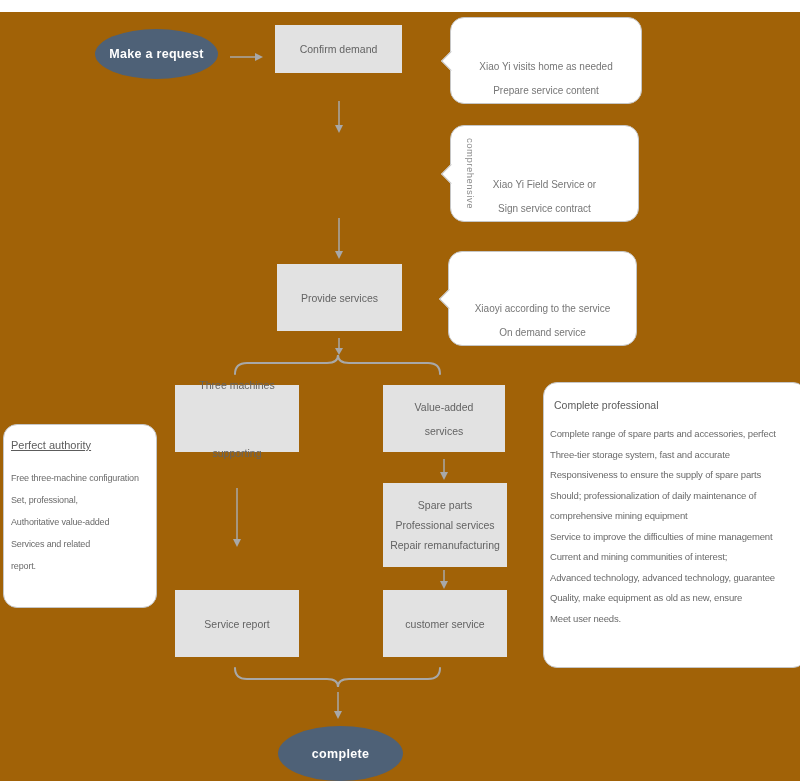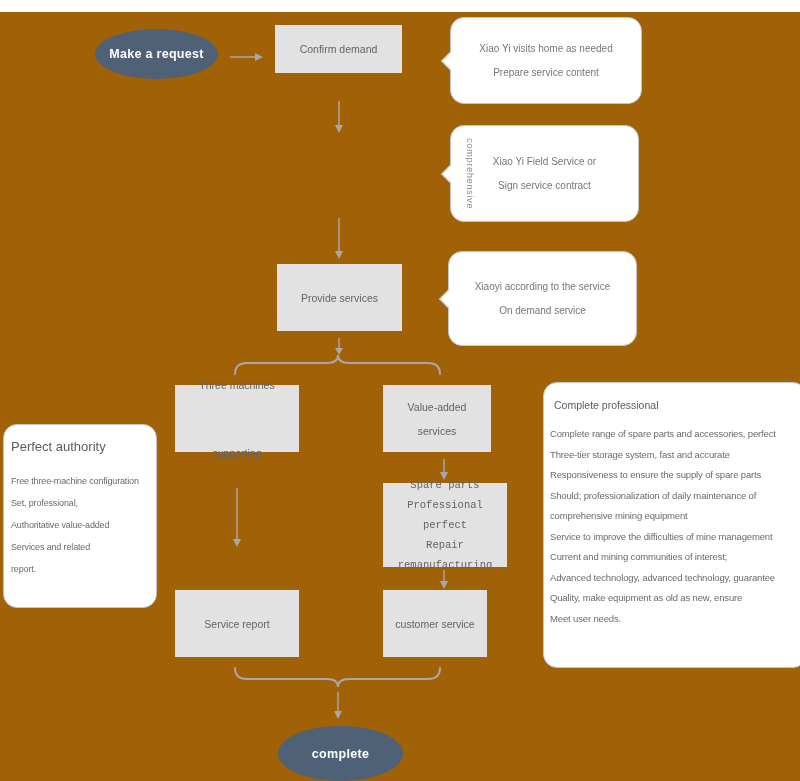--- a/index.html
+++ b/index.html
@@ -18,41 +18,41 @@
     display:flex; flex-direction:column; align-items:center; justify-content:center;
     text-align:center; font-size:10.5px;
   }
   .box .ln { line-height:24px; }
   .box .ln3 { line-height:20px; }
   .callout {
     position:absolute; background:#ffffff; border:1px solid #c6c6c6; border-radius:14px;
   }
   .callout .body {
     position:absolute; inset:0; display:flex; flex-direction:column;
-    align-items:center; justify-content:center;
+    align-items:center; justify-content:flex-end;
     color:#767676; font-size:10px; text-align:center;
   }
   .callout .body .ln { line-height:24px; }
   .tail {
     position:absolute; left:-7px; width:13px; height:13px; background:#ffffff;
     border-left:1px solid #c6c6c6; border-bottom:1px solid #c6c6c6;
     transform:rotate(45deg);
   }
   .vtext {
     position:absolute; left:14px; top:0; bottom:0; margin:auto 0; height:max-content;
     writing-mode:vertical-rl; font-size:9.5px; color:#8a8a8a; letter-spacing:0.5px;
   }
   .panel {
     position:absolute; background:#ffffff; border:1px solid #c6c6c6; border-radius:14px;
     color:#6a6a6a;
   }
   .panel .p-title { font-weight:normal; color:#5c5c5c; }
   .panel .p-line { white-space:nowrap; letter-spacing:-0.15px; }
   .left-panel { padding:14px 4px 0 7px; font-size:9px; }
-  .left-panel .p-title { font-size:13px; margin-bottom:16px; }
+  .left-panel .p-title { font-size:11px; margin-bottom:16px;text-decoration:underline; }
   .left-panel .p-line { line-height:22px; }
   .right-panel { padding:16px 4px 0 6px; font-size:9.5px; }
   .right-panel .p-title { font-size:10.5px; margin-bottom:13px; margin-left:4px; }
   .right-panel .p-line { line-height:20.5px; }
   svg.overlay { position:absolute; left:0; top:0; pointer-events:none; }
 </style>
 </head>
 <body>
 
 <div class="canvas">
@@ -117,36 +117,36 @@
 
   <div class="box" style="left:277px; top:252px; width:125px; height:67px;">
     <span class="ln">Provide services</span>
   </div>
 
   <div class="box" style="left:175px; top:373px; width:124px; height:67px;gap:44px;">
     <span class="ln">Three machines</span>
     <span class="ln">supporting</span>
   </div>
 
-  <div class="box" style="left:383px; top:373px; width:108px; height:67px;">
+  <div class="box" style="left:383px; top:373px; width:122px; height:67px;">
     <span class="ln">Value-added</span>
     <span class="ln">services</span>
   </div>
 
-  <div class="box" style="left:383px; top:471px; width:124px; height:84px;font-family:Liberation Mono, monospace;">
+  <div class="box" style="left:383px; top:471px; width:124px; height:84px;">
     <span class="ln3">Spare parts</span>
-    <span class="ln3">Professional perfect</span>
+    <span class="ln3">Professional services</span>
     <span class="ln3">Repair remanufacturing</span>
   </div>
 
   <div class="box" style="left:175px; top:578px; width:124px; height:67px;">
     <span class="ln">Service report</span>
   </div>
 
-  <div class="box" style="left:383px; top:578px; width:104px; height:67px;text-align:right;">
+  <div class="box" style="left:383px; top:578px; width:124px; height:67px;text-align:right;">
     <span class="ln">customer service</span>
   </div>
 
   <div class="callout" style="left:450px; top:5px; width:190px; height:85px;">
     <div class="tail" style="top:36px;"></div>
     <div class="body">
       <span class="ln">Xiao Yi visits home as needed</span>
       <span class="ln">Prepare service content</span>
     </div>
   </div>

